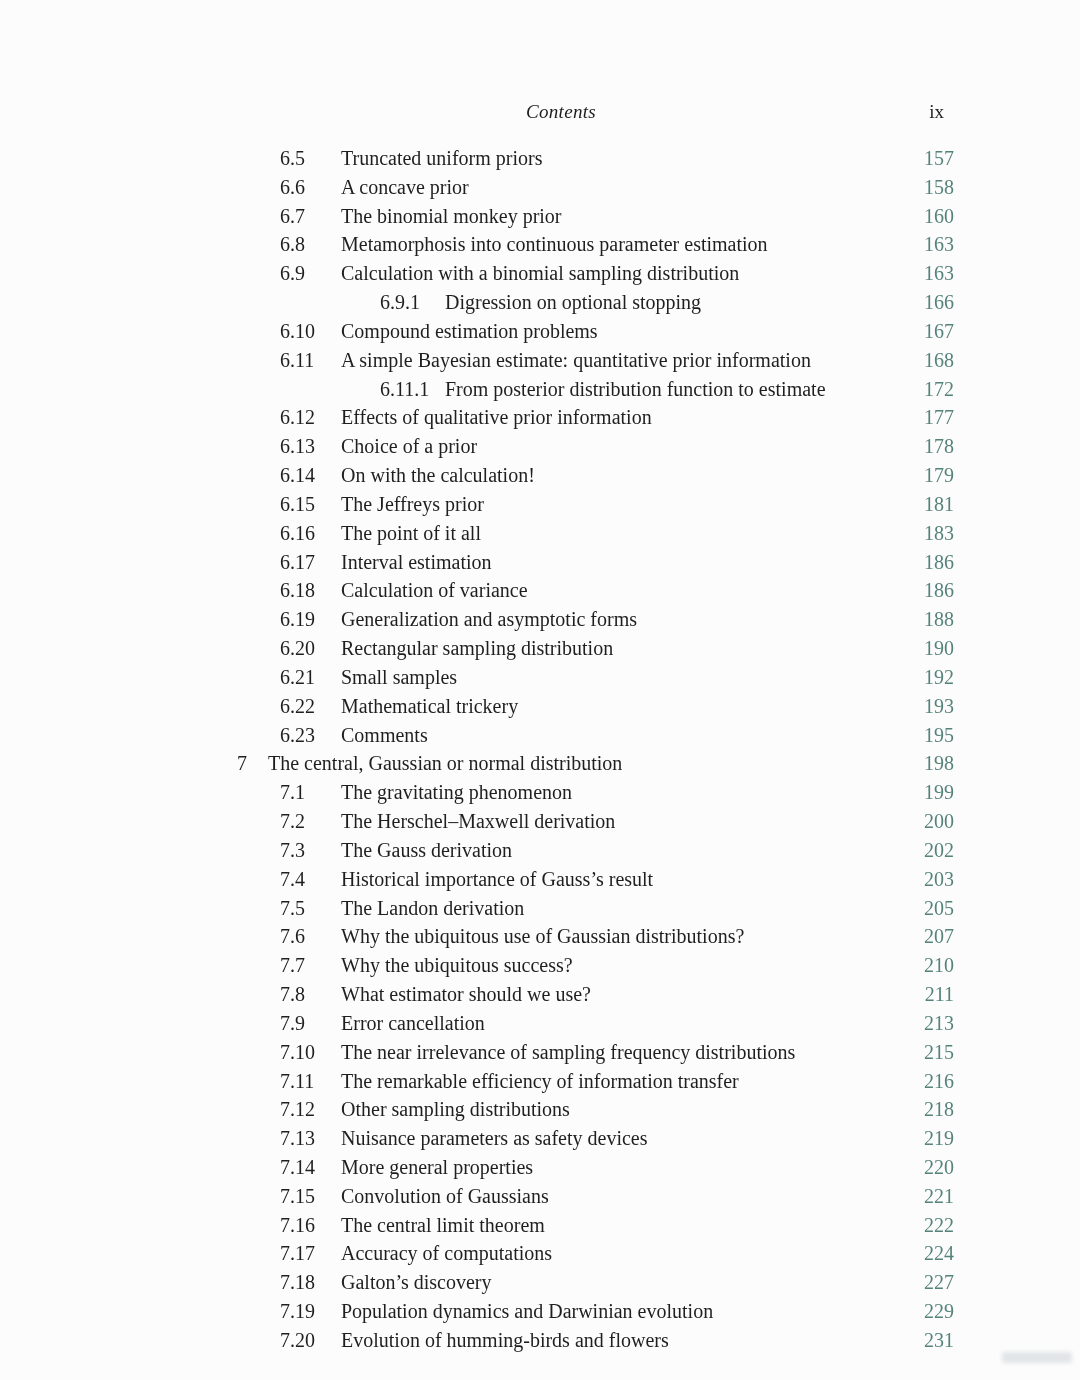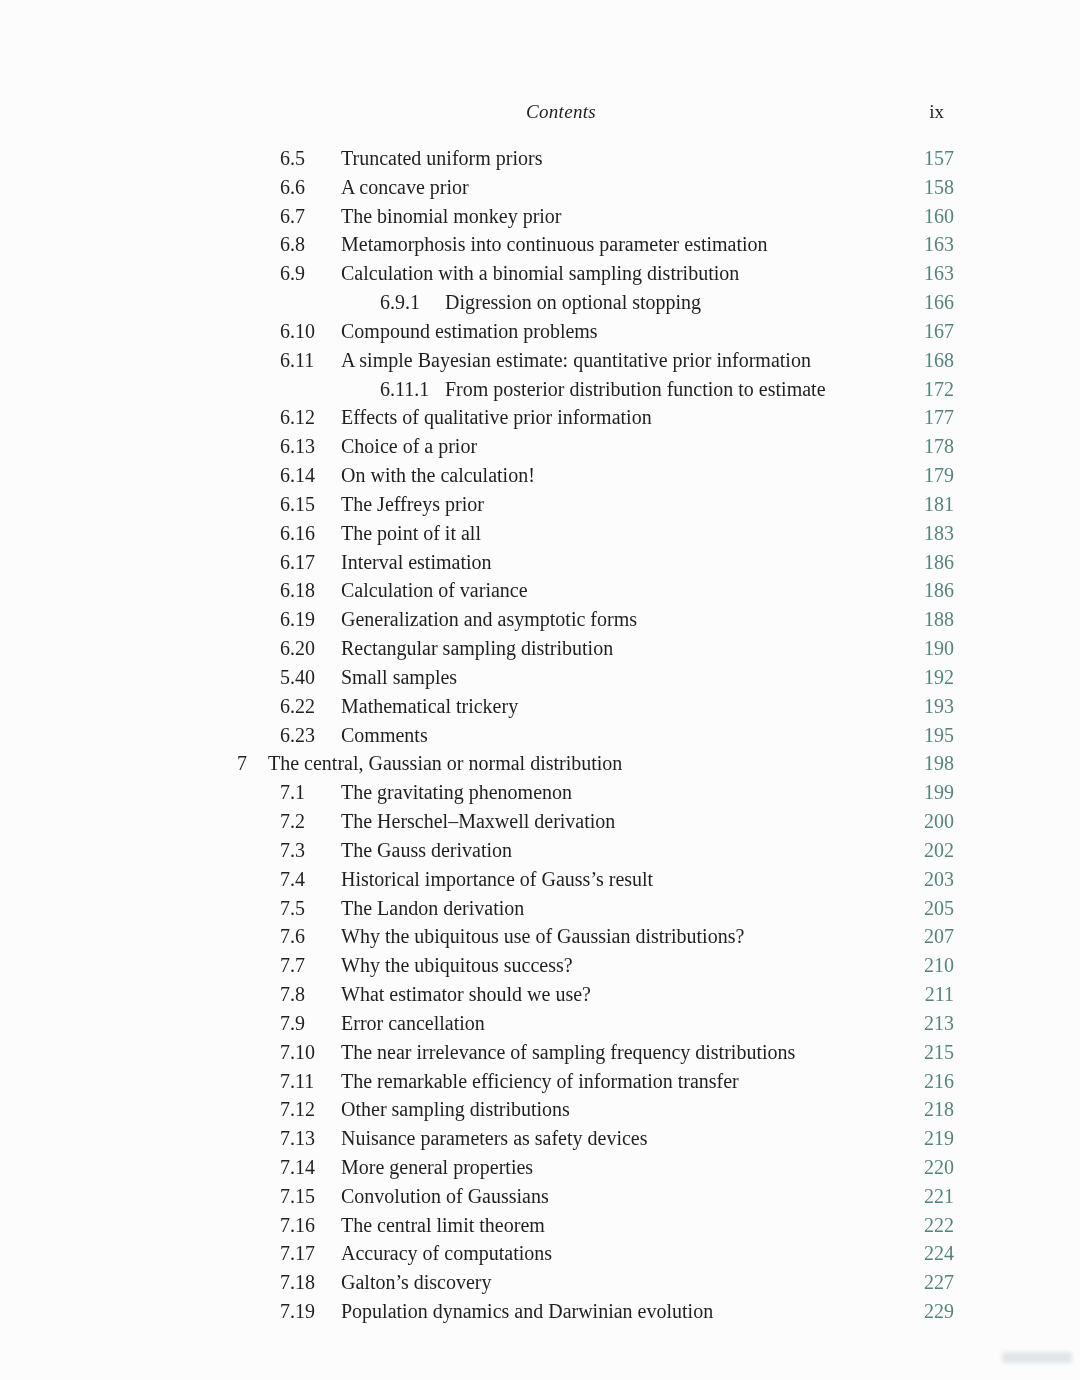--- a/index.html
+++ b/index.html
@@ -178,21 +178,21 @@
     <span class="num">6.19</span>
     <span class="title">Generalization and asymptotic forms</span>
     <span class="pg">188</span>
   </div>
       <div class="toc-row level-section">
     <span class="num">6.20</span>
     <span class="title">Rectangular sampling distribution</span>
     <span class="pg">190</span>
   </div>
       <div class="toc-row level-section">
-    <span class="num">5.40</span>
+    <span class="num">6.21</span>
     <span class="title">Small samples</span>
     <span class="pg">192</span>
   </div>
       <div class="toc-row level-section">
     <span class="num">6.22</span>
     <span class="title">Mathematical trickery</span>
     <span class="pg">193</span>
   </div>
       <div class="toc-row level-section">
     <span class="num">6.23</span>
@@ -292,17 +292,22 @@
       <div class="toc-row level-section">
     <span class="num">7.18</span>
     <span class="title">Galton’s discovery</span>
     <span class="pg">227</span>
   </div>
       <div class="toc-row level-section">
     <span class="num">7.19</span>
     <span class="title">Population dynamics and Darwinian evolution</span>
     <span class="pg">229</span>
   </div>
+      <div class="toc-row level-section">
+    <span class="num">7.20</span>
+    <span class="title">Evolution of humming-birds and flowers</span>
+    <span class="pg">231</span>
+  </div>
     </div>
 
   <div class="watermark"></div>
 
 </div>
 
 </body></html>

